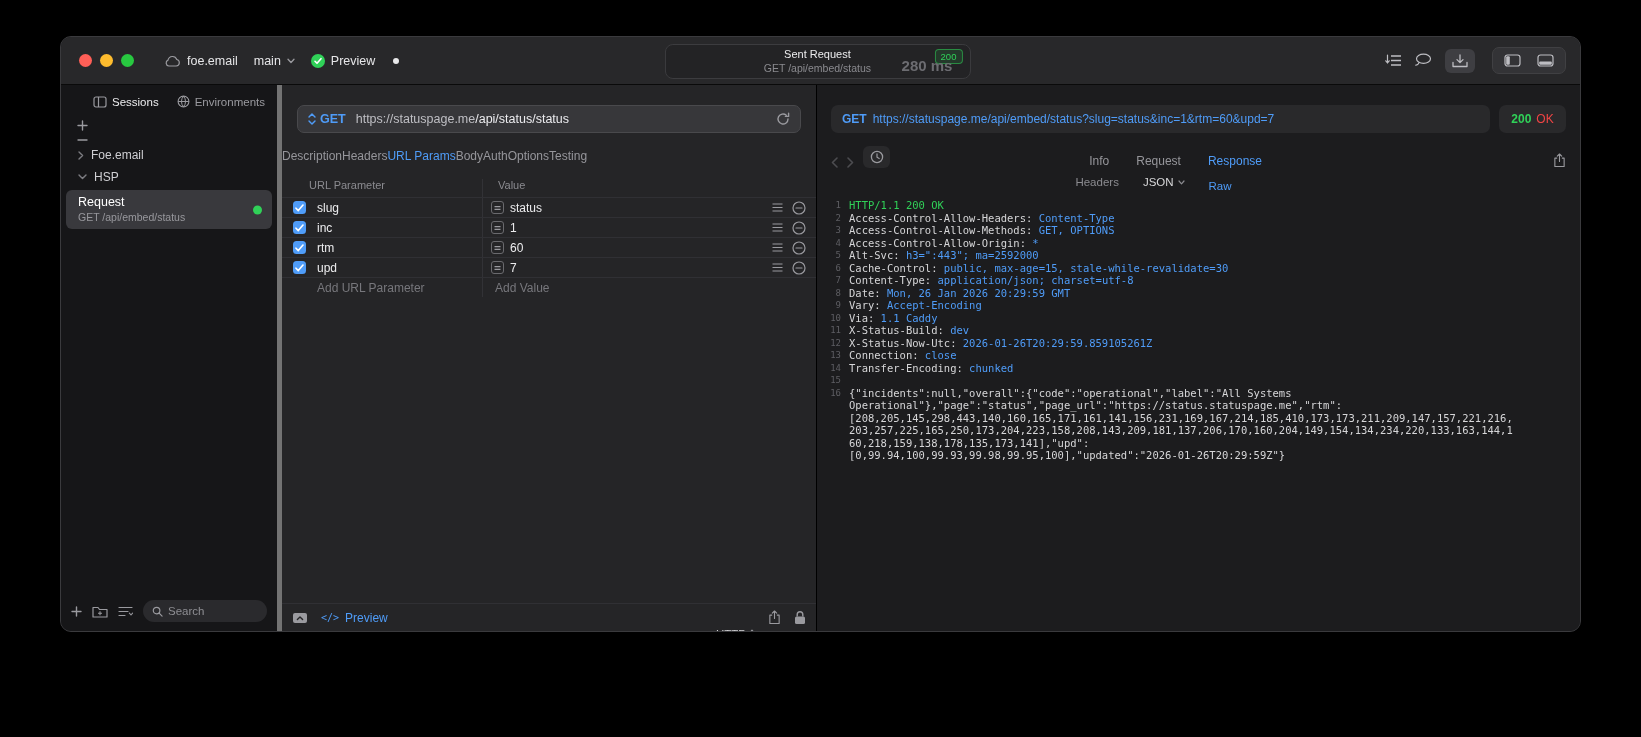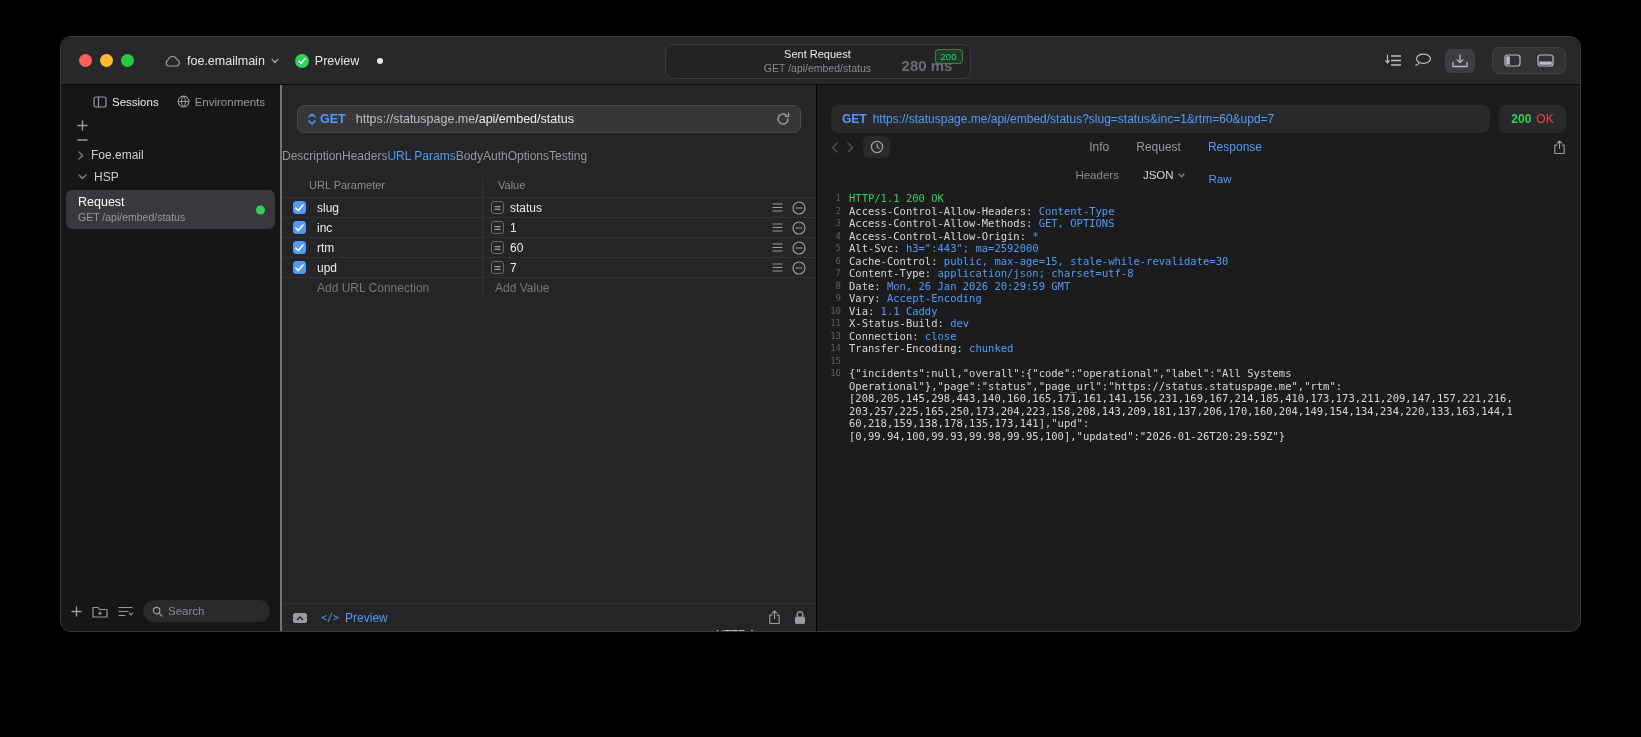--- a/index.html
+++ b/index.html
@@ -11,42 +11,42 @@
   .window { position:absolute; left:60px; top:36px; width:1521px; height:596px; background:#1d1d1f;
             border-radius:11px; border:1px solid #3a3a3d; overflow:hidden; box-shadow:0 24px 70px rgba(0,0,0,.7); }
 
   
   .titlebar { position:absolute; left:0; top:0; right:0; height:48px; background:#28282a;
               border-bottom:1px solid #0a0a0a; display:flex; align-items:center; }
   .traffic { display:flex; gap:8px; margin-left:18px; }
   .tl { width:13px; height:13px; border-radius:50%; display:inline-block; }
   .tl.red{background:#ff5f57} .tl.yellow{background:#febc2e} .tl.green{background:#28c840}
   .tb-group { display:flex; align-items:center; gap:6px; color:#e6e6e8; font-size:12.5px; }
-  .project { margin-left:30px; } .branch { } .sync { margin-left:16px; }
+  .project { margin-left:30px; } .branch { margin-left:16px; } .sync { margin-left:16px; }
   .icon { display:inline-flex; align-items:center; justify-content:center; color:#9a9a9f; }
   .dot-unsaved { width:6px; height:6px; border-radius:50%; background:#e8e8ea; margin-left:18px; }
 
   .capsule { position:absolute; left:50%; top:7px; transform:translateX(-51%); width:306px; height:35px;
              background:#232325; border:1px solid #3c3c3f; border-radius:8px; }
   .cap-line1 { text-align:center; font-size:11px; color:#ececee; margin-top:3px; }
   .cap-badge { position:absolute; right:7px; top:4px; font-size:9.5px; color:var(--success);
                background:rgba(48,209,88,.13); border:1px solid rgba(48,209,88,.55); border-radius:4px;
                padding:0 5px; line-height:13px; }
   .cap-line2 { text-align:center; font-size:10.5px; color:#8a8a8f; margin-top:2px; }
   .cap-time { position:absolute; right:17px; bottom:4px; font-size:15px; color:#6c6c71;font-weight:bold; }
 
   .tb-right { position:absolute; right:14px; top:0; bottom:0; display:flex; align-items:center; gap:13px; }
   .icon-btn { color:#bdbdc2; display:inline-flex; align-items:center; justify-content:center; }
   .icon-btn.active { background:#3e3e42; border-radius:6px; padding:5px 7px; }
   .win-toggles { display:flex; gap:16px; background:#333336; border:1px solid #404043; border-radius:7px;
                  padding:6px 11px; margin-left:4px; color:#bdbdc2; }
 
   
   .sidebar { position:absolute; left:0; top:48px; width:221px; bottom:0; background:#161618;
-             border-right:2px solid #737373; }
+             border-right:5px solid #737373; }
   .sb-tabs { display:flex; gap:18px; padding:10px 0 0 32px; }
   .sb-tab { display:flex; align-items:center; gap:5px; font-size:11.5px; color:#9a9a9f; }
   .sb-tab.sel { color:#ececee; }
   .sb-addrow { display:flex; flex-direction:column; gap:7px; padding:12px 0 0 13px; color:#8a8a8f; width:30px; }
   .tree { margin-top:2px; }
   .tree-row { display:flex; align-items:center; gap:7px; height:22px; padding-left:17px;
               color:#cfcfd3; font-size:12px; }
   .tree-row .icon { color:#7c7c81; }
   .req-item { position:relative; margin:2px 5px 0 5px; background:#39393d; border-radius:6px;
               padding:5px 12px 6px 12px; }
@@ -101,21 +101,21 @@
   .right { position:absolute; left:756px; top:48px; right:0; bottom:0; background:#1c1c1e; }
   .r-top { display:flex; gap:9px; padding:20px 14px 0 14px; }
   .resp-url { flex:1; height:28px; background:#29292b; border-radius:7px; display:flex; align-items:center;
               gap:6px; padding:0 11px; overflow:hidden; }
   .rm { color:var(--accent); font-weight:700; font-size:12px; }
   .ru { color:var(--accent); font-size:12px; white-space:nowrap; overflow:hidden; }
   .status-box { width:67px; height:28px; background:#29292b; border-radius:7px; display:flex;
                 align-items:center; justify-content:center; gap:5px; }
   .sc { color:var(--success); font-weight:700; font-size:12px; }
   .st { color:#ef4444; font-size:12px; }
-  .r-nav { position:relative; height:28px; display:flex; align-items:center;
+  .r-nav { position:relative; height:28px; margin-top:7px; display:flex; align-items:flex-end;
            padding:0 14px; gap:9px; }
   .nav-chev { color:#4c4c50; }
   .hist-btn { width:27px; height:22px; background:#29292b; border-radius:6px; display:flex;
               align-items:center; justify-content:center; color:#a0a0a5; }
   .r-tabs { position:absolute; left:47%; transform:translateX(-50%); display:flex; gap:27px; }
   .share2 { margin-left:auto; color:#9a9a9f; }
   .r-subtabs { display:flex; justify-content:center; gap:24px; margin-top:5px; height:18px;
                align-items:center; transform:translateX(-45px); }
   .subtab { font-size:11.5px; color:#8b8b90; display:flex; align-items:center; gap:4px; }
   .subtab.json { color:#d8d8da; }
@@ -300,21 +300,21 @@
     <div class="url-bar">
       <span class="method-sel">
         <span class="icon">
           <svg width="8" height="12" viewBox="0 0 8 12">
               <path d="M1 4.1L4 1l3 3.1" fill="none" stroke="currentColor" stroke-width="1.4" stroke-linecap="round" stroke-linejoin="round"></path>
               <path d="M1 7.9L4 11l3-3.1" fill="none" stroke="currentColor" stroke-width="1.4" stroke-linecap="round" stroke-linejoin="round"></path>
             </svg>
         </span>
         <span class="m">GET</span>
       </span>
-      <span class="url-text"><span class="dom">https://statuspage.me</span><span class="path">/api/embed/status</span></span>
+      <span class="url-text"><span class="dom">https://statuspage.me</span><span class="path">/api/status/status</span></span>
       <span class="icon">
         <svg width="14" height="14" viewBox="0 0 14 14">
             <path d="M12 7a5 5 0 1 1-1.7-3.75" fill="none" stroke="currentColor" stroke-width="1.4" stroke-linecap="round"></path>
             <path d="M12.6 1.2v3.2H9.4" fill="none" stroke="currentColor" stroke-width="1.4" stroke-linecap="round" stroke-linejoin="round"></path>
           </svg>
       </span>
     </div>
     <div class="req-tabs" id="req-tabs">
         <span class="tab">Description</span>
         <span class="tab">Headers</span>
@@ -442,21 +442,21 @@
               <span class="icon">
                 <svg width="14" height="14" viewBox="0 0 14 14">
                   <circle cx="7" cy="7" r="6" fill="none" stroke="currentColor" stroke-width="1.2"></circle>
                   <path d="M4 7h6" stroke="currentColor" stroke-width="1.2" stroke-linecap="round"></path>
                 </svg>
               </span>
             </span>
           </div>
         </div>
       <div class="prow add-row">
-        <span class="add-name">Add URL Connection</span>
+        <span class="add-name">Add URL Parameter</span>
         <span class="add-val">Add Value</span>
       </div>
     </div>
     <div class="m-footer">
       <span class="icon">
         <svg width="16" height="12" viewBox="0 0 16 12">
             <rect x="1" y="1" width="14" height="10" rx="2" fill="currentColor"></rect>
             <path d="M5.4 7.4L8 4.9l2.6 2.5" fill="none" stroke="#252527" stroke-width="1.4" stroke-linecap="round" stroke-linejoin="round"></path>
           </svg>
       </span>
@@ -586,20 +586,24 @@
         </div>
         <div class="code-line">
           <span class="ln">10</span>
           <span class="ct"><span class="c-p">Via: </span><span class="c-b">1.1 Caddy</span></span>
         </div>
         <div class="code-line">
           <span class="ln">11</span>
           <span class="ct"><span class="c-p">X-Status-Build: </span><span class="c-b">dev</span></span>
         </div>
         <div class="code-line">
+          <span class="ln">12</span>
+          <span class="ct"><span class="c-p">X-Status-Now-Utc: </span><span class="c-b">2026-01-26T20:29:59.859105261Z</span></span>
+        </div>
+        <div class="code-line">
           <span class="ln">13</span>
           <span class="ct"><span class="c-p">Connection: </span><span class="c-b">close</span></span>
         </div>
         <div class="code-line">
           <span class="ln">14</span>
           <span class="ct"><span class="c-p">Transfer-Encoding: </span><span class="c-b">chunked</span></span>
         </div>
         <div class="code-line">
           <span class="ln">15</span>
           <span class="ct"></span>

